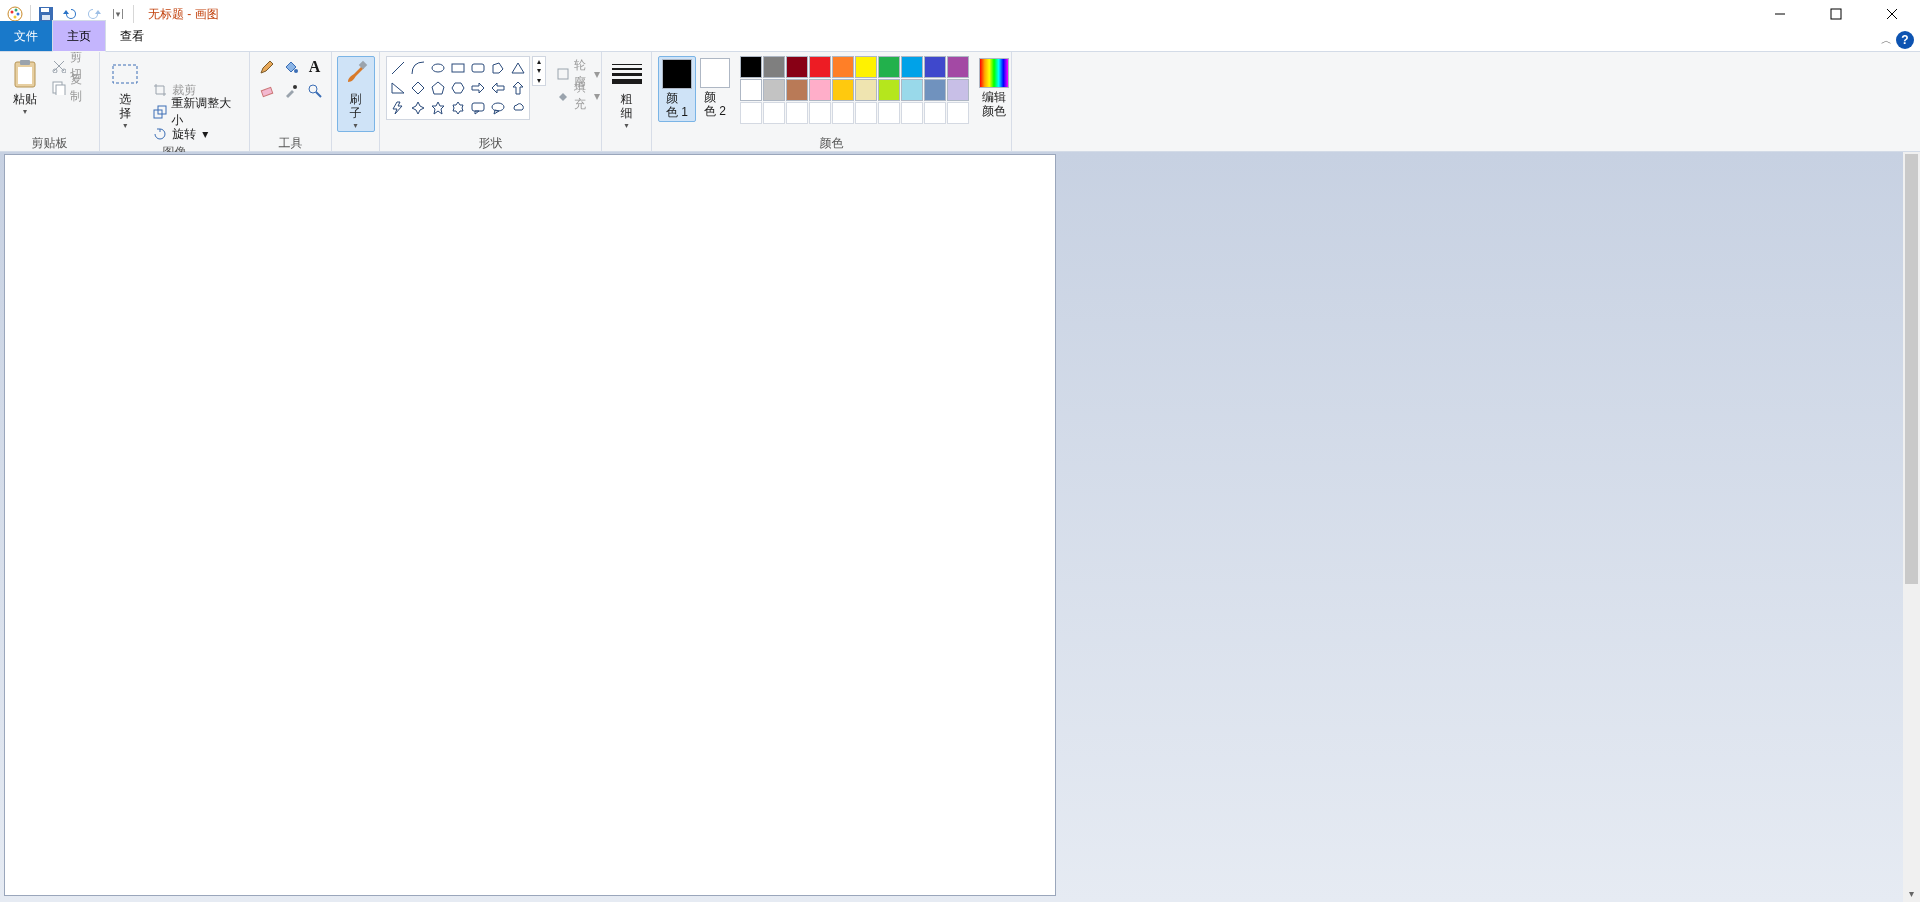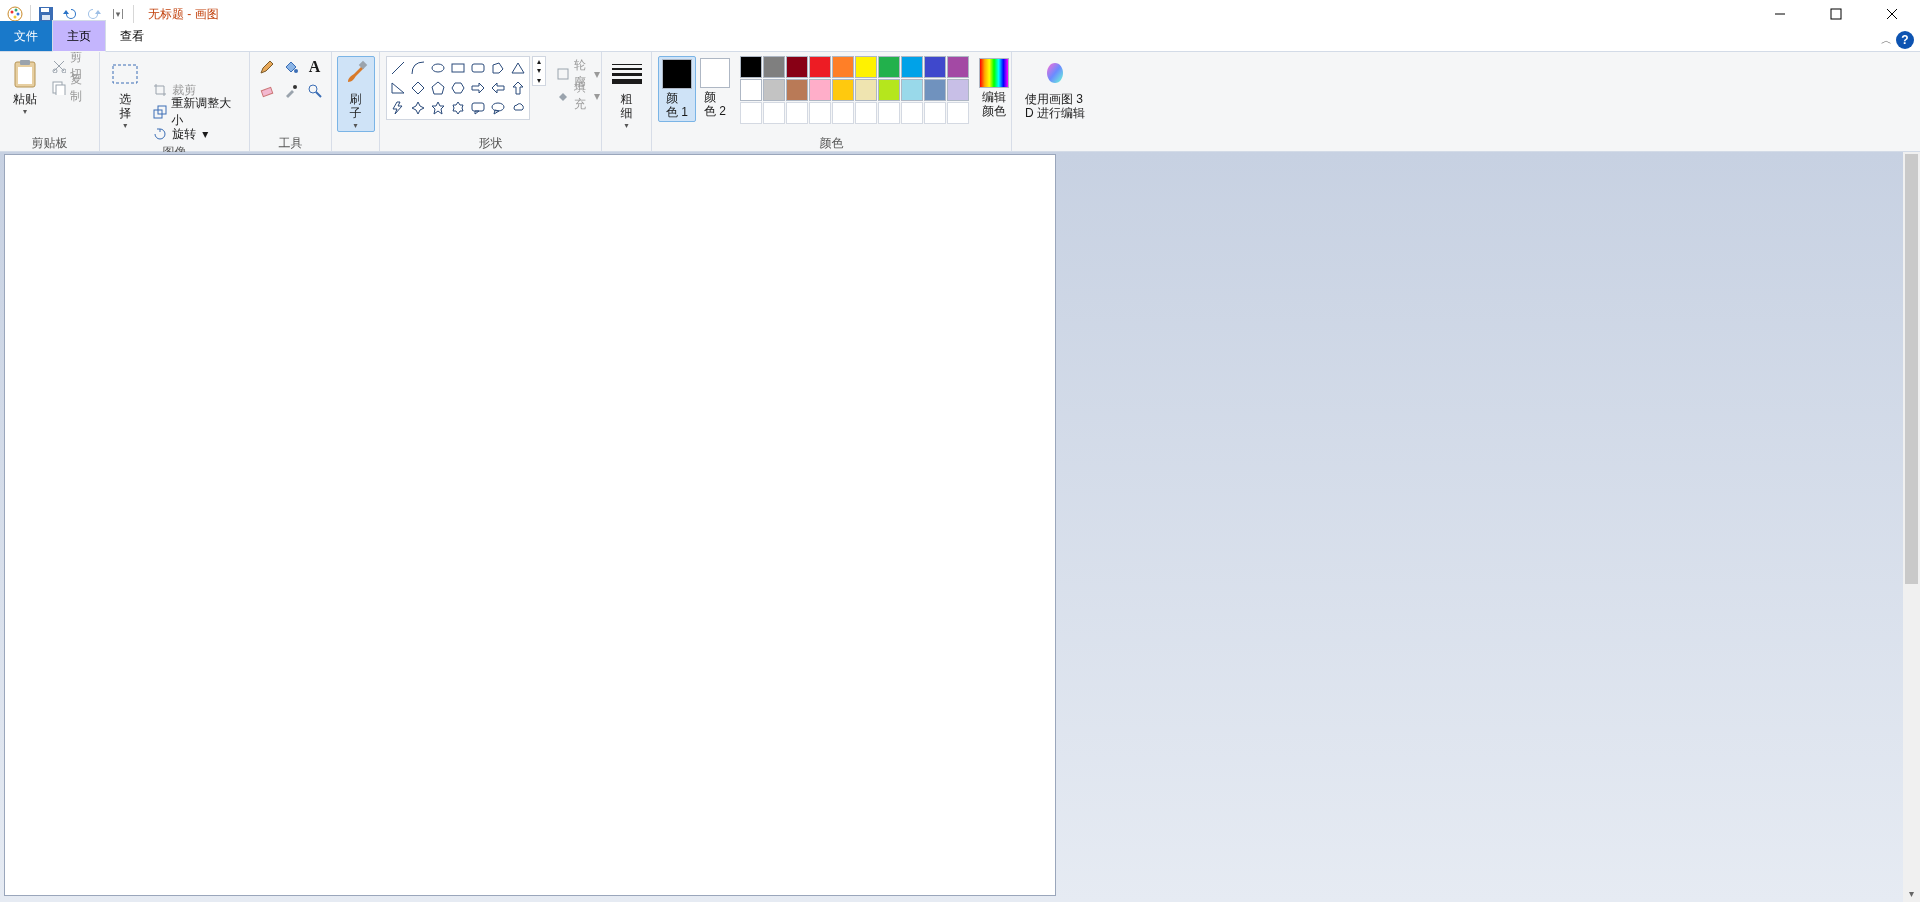--- a/index.html
+++ b/index.html
@@ -484,38 +484,20 @@
       <div class="big-btn" style="margin-left:6px;">
         <div class="rainbow"></div>
         <div class="lbl" style="white-space:pre;">编辑
 颜色</div>
       </div>
     </div>
     <div class="group-label">颜色</div>
   </div>
 
   <div class="group" style="width:86px; border-right:none;">
-    <div class="group-body" style="justify-content:center;">
-      <div class="big-btn">
-        <div class="ico-slot">
-          <svg width="28" height="28" viewBox="0 0 28 28">
-              <path d="M14 3c5 0 8 5 8 10s-3 10-8 10-8-5-8-10 3-10 8-10z" fill="url(#g3d)"></path>
-              <defs>
-                <linearGradient id="g3d" x1="0" y1="0" x2="1" y2="1">
-                  <stop offset="0" stop-color="#ff6bd6"></stop>
-                  <stop offset=".5" stop-color="#6b8bff"></stop>
-                  <stop offset="1" stop-color="#6bffd6"></stop>
-                </linearGradient>
-              </defs>
-            </svg>
-        </div>
-        <div class="lbl" style="white-space:pre;">使用画图 3
-D 进行编辑</div>
-      </div>
-    </div>
     <div class="group-label">&nbsp;</div>
   </div>
 
 </div>
 
 <div class="workarea">
   <div class="canvas"></div>
   <div class="scroll-v">
     <div class="arrow up">▴</div>
     <div class="thumb"></div>

